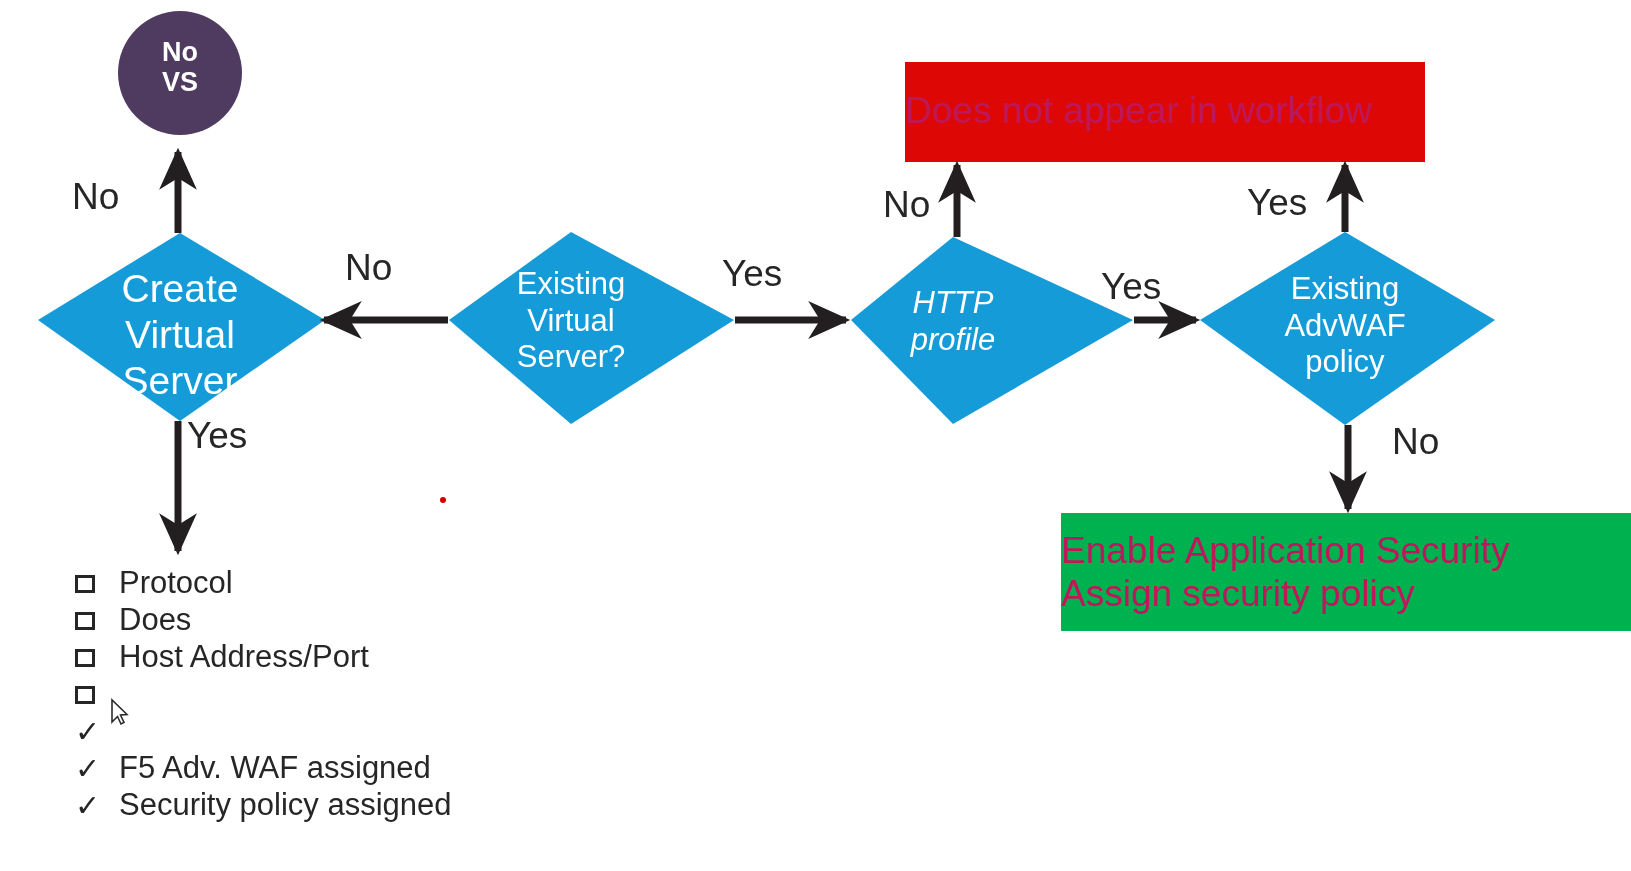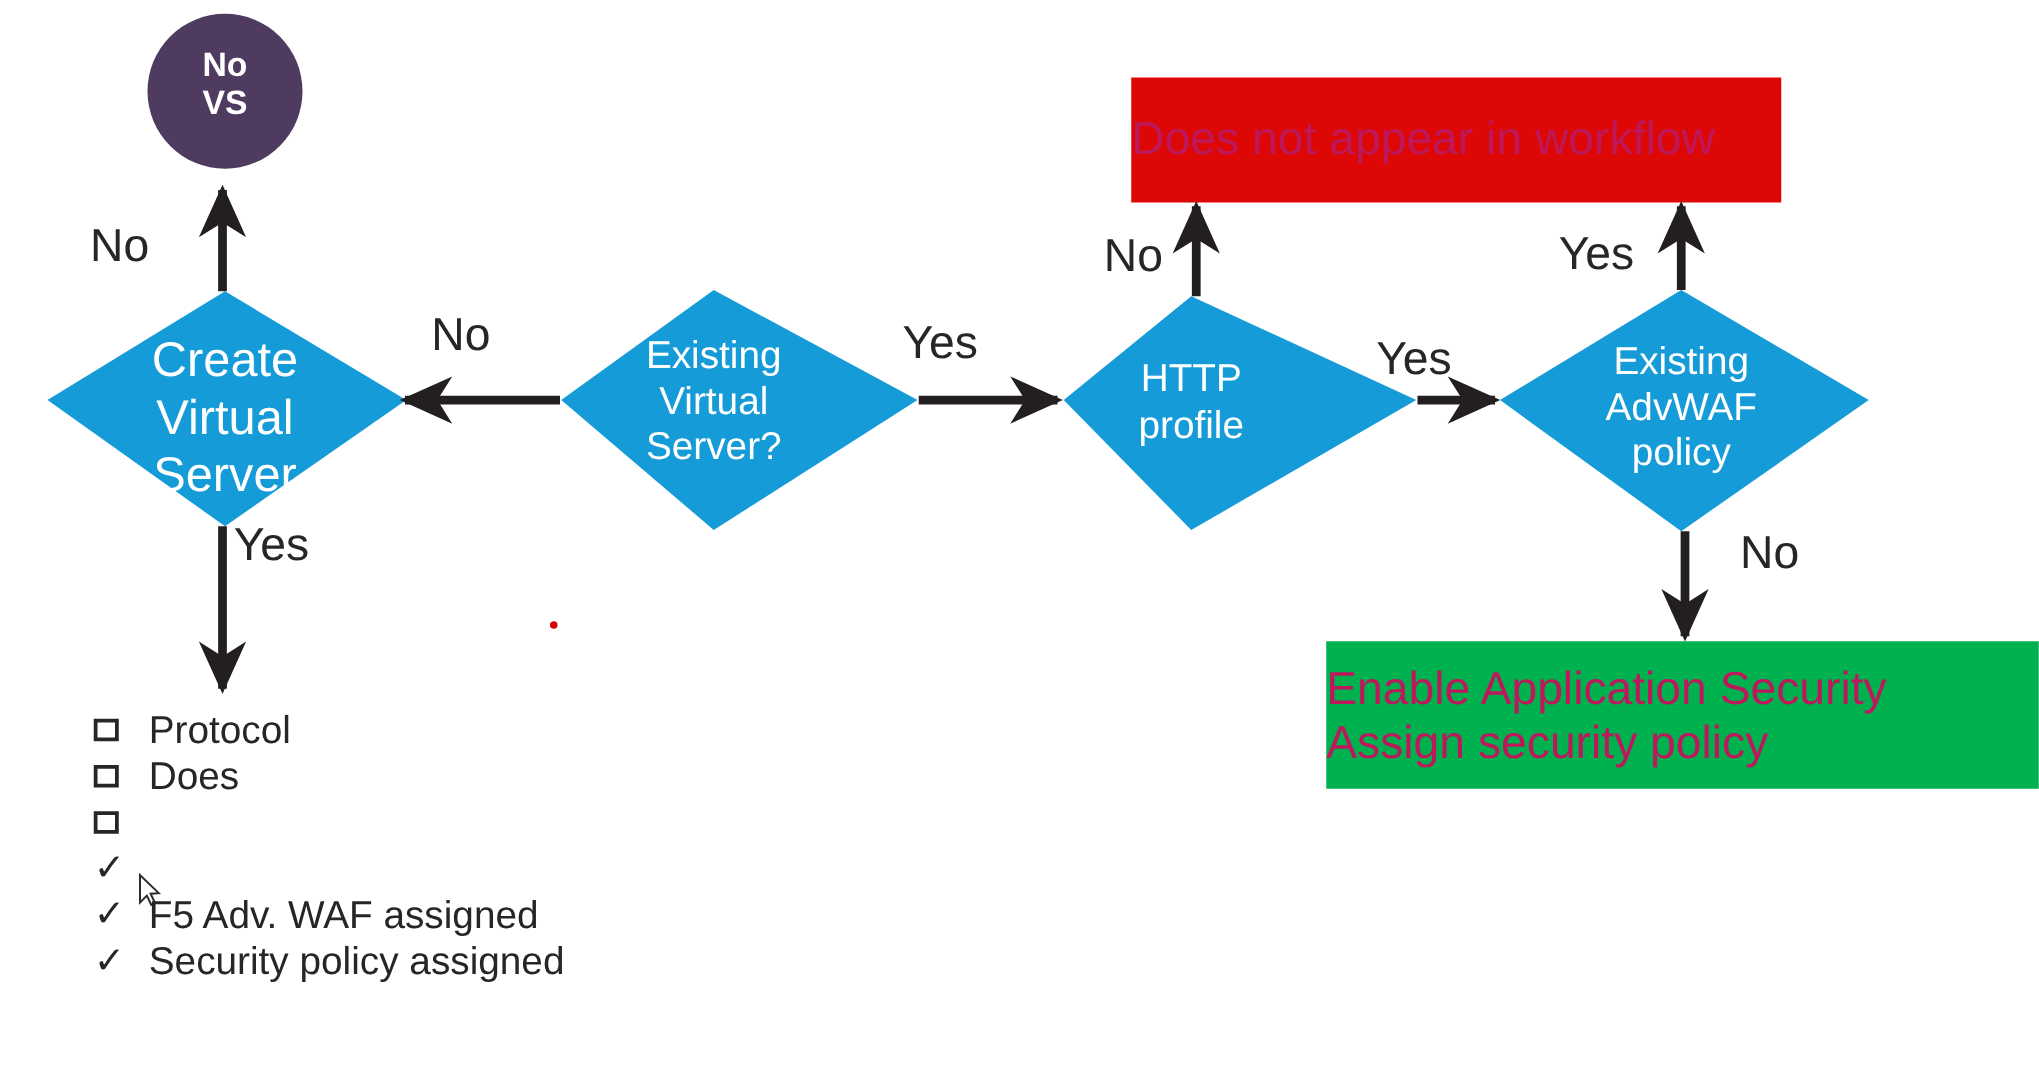--- a/index.html
+++ b/index.html
@@ -58,21 +58,20 @@
     white-space: pre-line;
   }
   .check-list {
     position: absolute;
     left: 40px;
     top: 565px;
     width: 520px;
   }
   .check-row {
     display: flex;
-    align-items: center;
     height: 37px;
     margin-bottom: 0px;
   }
   .check-mark-col {
     width: 48px;
     flex: 0 0 48px;
     display: flex;
     align-items: center;
     justify-content: flex-start;
     padding-left: 7px;
@@ -161,21 +160,21 @@
 VS</div>
 
   <div class="node-label" style="left:52px; top:266px; width:200px; font-size:39px;">Create
 Virtual
 Server</div>
 
   <div class="node-label" style="left:443px; top:266px; width:200px; font-size:31px;">Existing
 Virtual
 Server?</div>
 
-  <div class="node-label" style="left:825px; top:285px; width:200px; font-size:31px;">HTTP
+  <div class="node-label" style="left:825px; top:285px; width:200px; font-size:31px;font-style:italic;">HTTP
 profile</div>
 
   <div class="node-label" style="left:1217px; top:271px; width:200px; font-size:31px;">Existing
 AdvWAF
 policy</div>
 
   <div class="box-label" style="left:877px; top:90px; width:520px; font-size:37px;">Does not appear in workflow</div>
 
   <div class="box-label" style="left:1033px; top:530px; width:598px; font-size:37px;">Enable Application Security
 Assign security policy</div>
@@ -205,20 +204,26 @@
       <span class="check-text">Protocol</span>
     </div>
 
     <div class="check-row">
       <span class="check-mark-col">
           <span class="cb-square"></span>
         </span>
       <span class="check-text">Does</span>
     </div>
 
+    <div class="check-row">
+      <span class="check-mark-col">
+          <span class="cb-square"></span>
+        </span>
+      <span class="check-text">Host Address/Port</span>
+    </div>
 
     <div class="check-row">
       <span class="check-mark-col">
           <span class="cb-square"></span>
         </span>
     </div>
 
     <div class="check-row">
       <span class="check-mark-col">
           <span class="cb-tick">✓</span>

